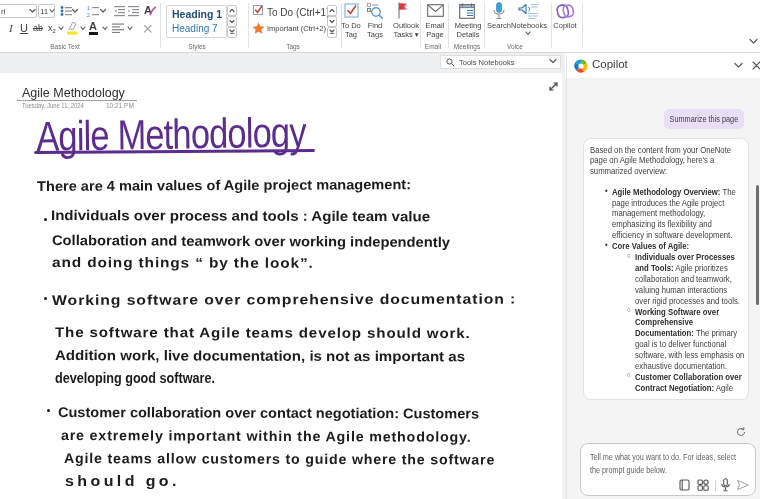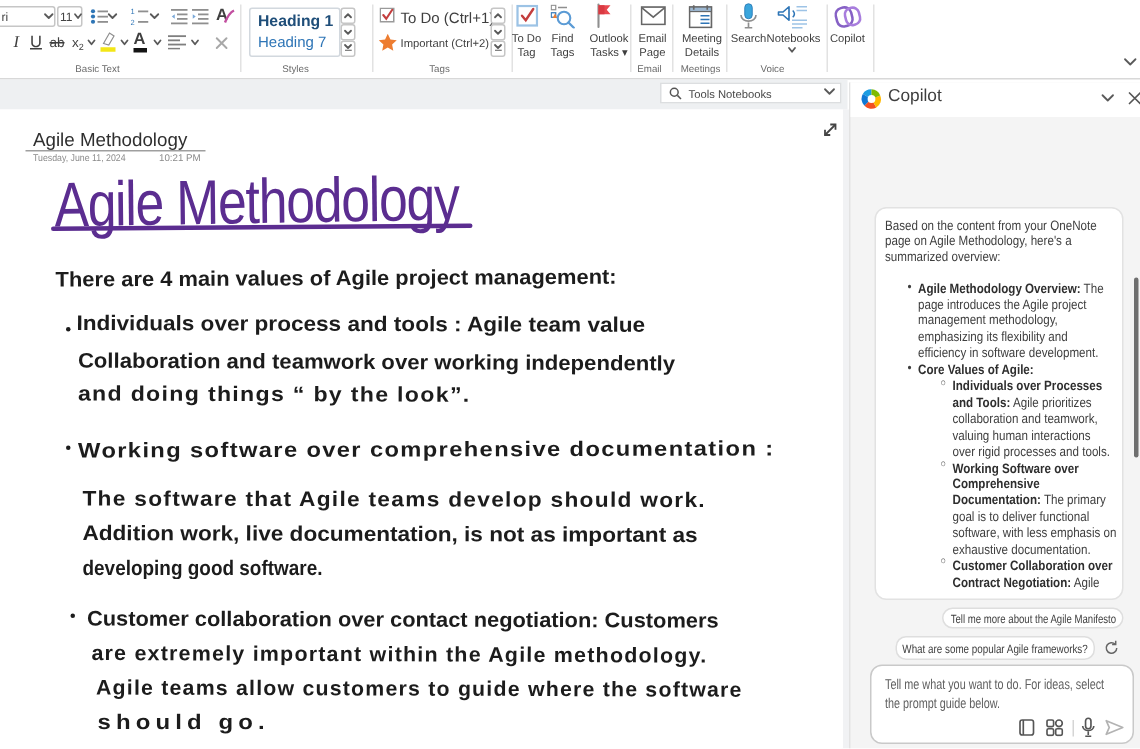--- a/index.html
+++ b/index.html
@@ -297,20 +297,23 @@
     <circle cx="7" cy="7" r="2.6" fill="#fff"></circle>
   </svg>
   <div class="abs" style="left:25px;top:3px;font-size:11.5px;color:#3d3d3d;">Copilot</div>
   <svg class="abs" style="left:167px;top:7px" width="10" height="8">
       <path class="chev" d="M1 1.5 L4.5 5 L8 1.5"></path>
     </svg>
   <svg class="abs" style="left:185px;top:6px" width="9" height="9">
       <path d="M1 1 L8 8 M8 1 L1 8" stroke="#555" stroke-width="1.1" stroke-linecap="round"></path>
     </svg>
 
+  <div class="chip" style="left:97px;top:54px;width:80px;height:20px;background:#e9def5;border:none;border-radius:5px;font-size:8.5px;">
+      <span style="transform:scaleX(0.86);white-space:nowrap;">Summarize this page</span>
+    </div>
 
   <div id="card">
     <div class="cl" style="left:6px;top:5.8px;">Based on the content from your OneNote</div>
     <div class="cl" style="left:6px;top:16.2px;">page on Agile Methodology, here's a</div>
     <div class="cl" style="left:6px;top:26.6px;">summarized overview:</div>
     <div class="cl" style="left:20.6px;top:46.6px;">•</div>
     <div class="cl" style="left:28.4px;top:47.6px;"><b>Agile Methodology Overview:</b> The</div>
     <div class="cl" style="left:28.4px;top:58.5px;">page introduces the Agile project</div>
     <div class="cl" style="left:28.4px;top:69.4px;">management methodology,</div>
     <div class="cl" style="left:28.4px;top:80.3px;">emphasizing its flexibility and</div>
@@ -328,26 +331,20 @@
     <div class="cl" style="left:50.5px;top:178.4px;"><b>Comprehensive</b></div>
     <div class="cl" style="left:50.5px;top:189.3px;"><b>Documentation:</b> The primary</div>
     <div class="cl" style="left:50.5px;top:200.2px;">goal is to deliver functional</div>
     <div class="cl" style="left:50.5px;top:211.1px;">software, with less emphasis on</div>
     <div class="cl" style="left:50.5px;top:222px;">exhaustive documentation.</div>
     <div class="cl" style="left:42.7px;top:232.4px;font-size:7px;">○</div>
     <div class="cl" style="left:50.5px;top:232.9px;"><b>Customer Collaboration over</b></div>
     <div class="cl" style="left:50.5px;top:243.8px;"><b>Contract Negotiation:</b> Agile</div>
   </div>
 
-  <div class="chip" style="left:61px;top:350px;width:121px;height:14px;">
-      <span style="transform:scaleX(0.8);white-space:nowrap;">Tell me more about the Agile Manifesto</span>
-    </div>
-  <div class="chip" style="left:30px;top:369px;width:133px;height:16px;">
-      <span style="transform:scaleX(0.82);white-space:nowrap;">What are some popular Agile frameworks?</span>
-    </div>
   <svg class="abs" style="left:168px;top:371px" width="12" height="12" viewBox="0 0 12 12">
     <path d="M9.5 6 A3.5 3.5 0 1 1 8.5 3.5" fill="none" stroke="#666" stroke-width="1"></path>
     <path d="M8.8 1.2 L8.8 3.7 L6.4 3.7" fill="none" stroke="#666" stroke-width="1"></path>
   </svg>
 
   <div class="abs" style="left:13px;top:388px;width:176px;height:53px;background:#fff;border:1px solid #c9c9c9;border-radius:8px;box-sizing:border-box;"></div>
   <div class="abs" style="left:23px;top:396px;font-size:9.5px;color:#5f5f5f;white-space:nowrap;transform:scaleX(0.76);transform-origin:left top;">Tell me what you want to do. For ideas, select</div>
   <div class="abs" style="left:23px;top:409px;font-size:9.5px;color:#5f5f5f;white-space:nowrap;transform:scaleX(0.76);transform-origin:left top;">the prompt guide below.</div>
   <svg class="abs" style="left:112px;top:424px" width="11" height="12" viewBox="0 0 11 12">
     <rect x="1" y="1" width="9" height="10" rx="1.5" fill="none" stroke="#555" stroke-width="1.1"></rect>

